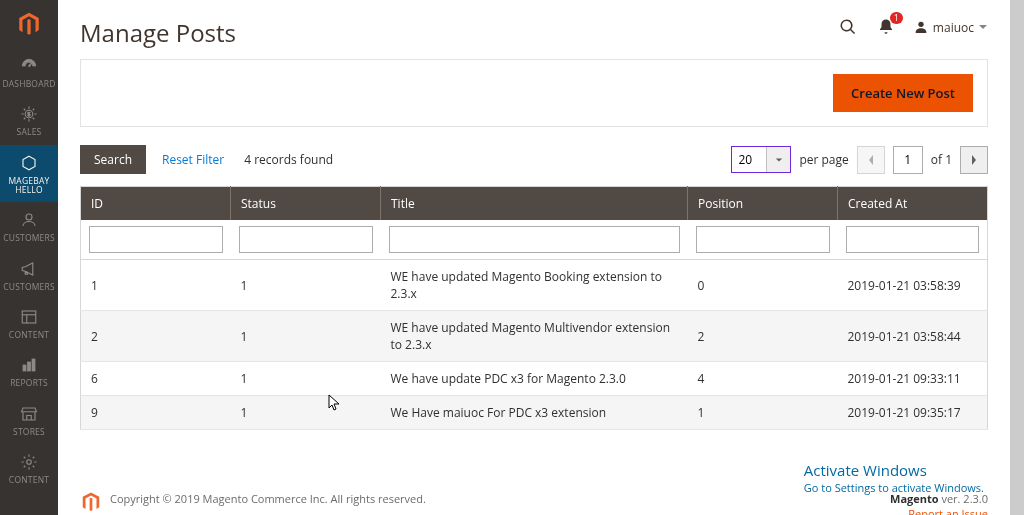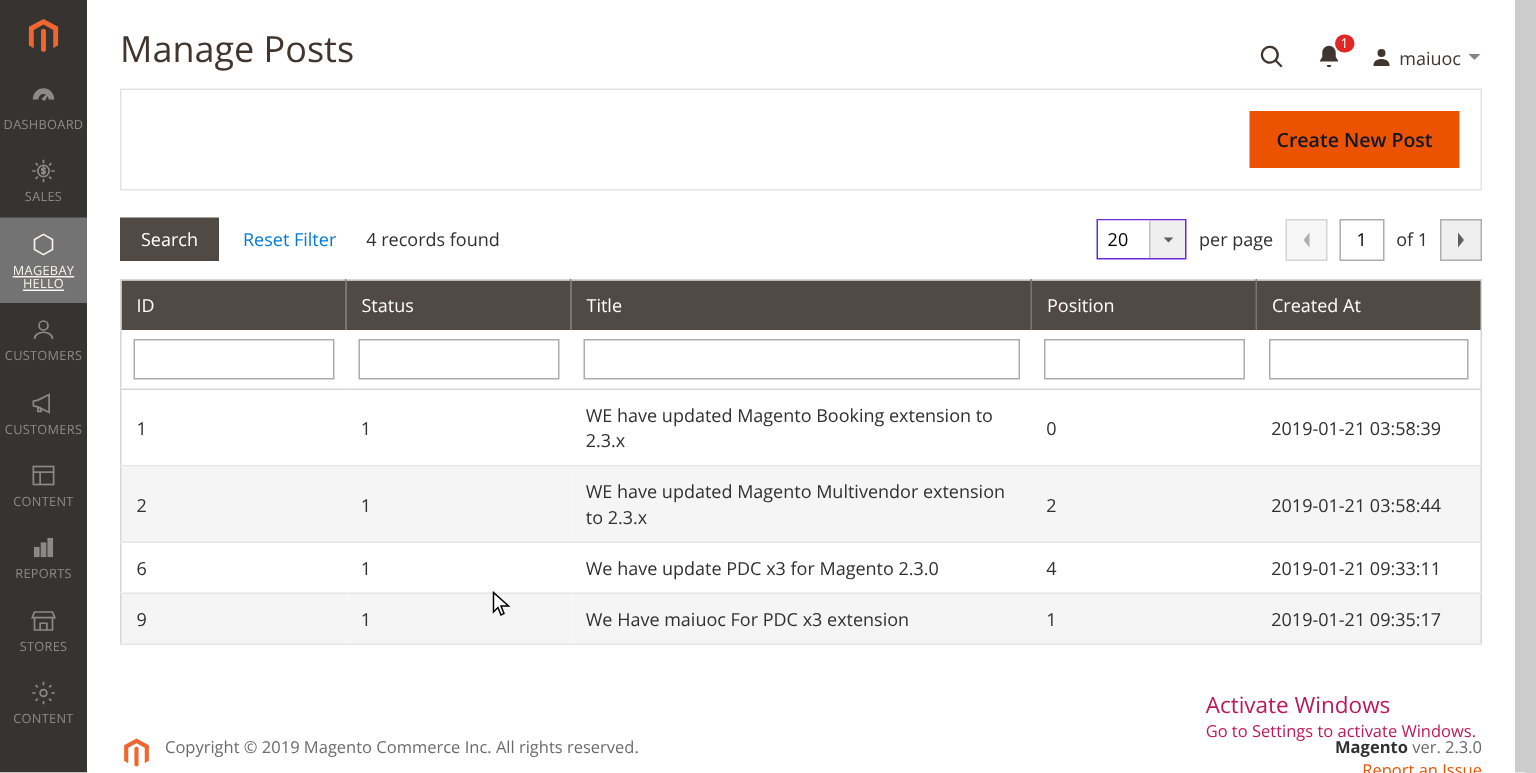--- a/index.html
+++ b/index.html
@@ -4,28 +4,28 @@
 <style>
 * { margin: 0; padding: 0; box-sizing: border-box; font-family: 'Open Sans', Helvetica, Arial, sans-serif; }
 html, body { height: 100%; }
 body { display: flex; background: #f5f5f5; font-size: 12px; color: #303030; overflow: hidden; }
 
 
 .sidebar { width: 58px; background: #373330; display: flex; flex-direction: column; align-items: center; flex-shrink:0; }
 .sidebar .logo { width: 58px; height: 48px; display:flex; align-items:center; justify-content:center; }
 .sidebar .logo svg { width: 26px; height: 26px; }
 .sidebar-item { width: 58px; display:flex; flex-direction:column; align-items:center; justify-content:center; padding:8px 2px; color:#8c8a88; font-size:8.5px; text-align:center; line-height:1.1; cursor:pointer; }
-.sidebar-item.active { background:#737373; color:#f7f3eb;text-decoration:underline; }
+.sidebar-item.active { background:#0c4a6e; color:#f7f3eb; }
 .sidebar-item .ico { width:20px; height:20px; display:flex; align-items:center; justify-content:center; margin-bottom:3px; }
 .sidebar-item .ico svg { width:18px; height:18px; fill:currentColor; stroke:currentColor; }
 .sidebar-item span.lab { letter-spacing:.2px; }
 
 
 .main { flex:1; display:flex; flex-direction:column; height:100%; overflow-y:auto; background:#fff; position:relative; }
-.topbar { display:flex; align-items:flex-end; padding:16px 22px 4px 22px;gap:32px; }
+.topbar { display:flex; align-items:flex-start; padding:16px 22px 4px 22px;gap:32px; }
 .page-title { font-size:24px; font-weight:400; color:#41362f; }
 .topbar .spacer { flex:1; }
 .top-actions { display:flex; align-items:center; gap:16px; }
 .icon-btn { width:22px; height:22px; display:flex; align-items:center; justify-content:center; cursor:pointer; position:relative; }
 .icon-btn svg { width:18px; height:18px; fill:#41362f; }
 .badge { position:absolute; top:-4px; right:-6px; background:#e22626; color:#fff; font-size:9px; border-radius:8px; padding:0 4px; line-height:12px; }
 .user-chip { display:flex; align-items:center; gap:4px; cursor:pointer; color:#41362f; font-size:12px; }
 .user-chip svg { width:16px; height:16px; fill:#41362f; }
 .user-chip .caret { width:10px; height:10px; fill:#8a837e; }
 
@@ -63,21 +63,21 @@
 
 
 .footer { padding:20px 22px 40px 22px; display:flex; align-items:flex-start; border-top:1px solid rgba(0,0,0,0); margin-top:20px; }
 .footer .m-logo { width:22px; height:22px; margin-right:8px; }
 .footer .left-foot { color:#6b6b6b; font-size:11px; }
 .footer .spacer { flex:1; }
 .footer .right-foot { text-align:right; font-size:11px; color:#6b6b6b; }
 .footer .right-foot a { color:#eb5202; text-decoration:underline; cursor:pointer; }
 .footer .right-foot strong { color:#303030; }
 
-.activate { position:absolute; right:26px; bottom:20px; text-align:left; color:#be185d; }
+.activate { position:absolute; right:26px; bottom:20px; text-align:left; color:#0369a1; }
 .activate .t { font-size:15px; }
 .activate .s { font-size:11px; }
 
 .cursor { position:absolute; left:270px; top:394px; pointer-events:none; }
 .cursor svg { width:14px; height:18px; }
 
 .scrolltrack { width:14px; background:#f1f1f1; flex-shrink:0; }
 .scrolltrack .thumb { width:100%; height:100%; background:#ccc; }
 
 

